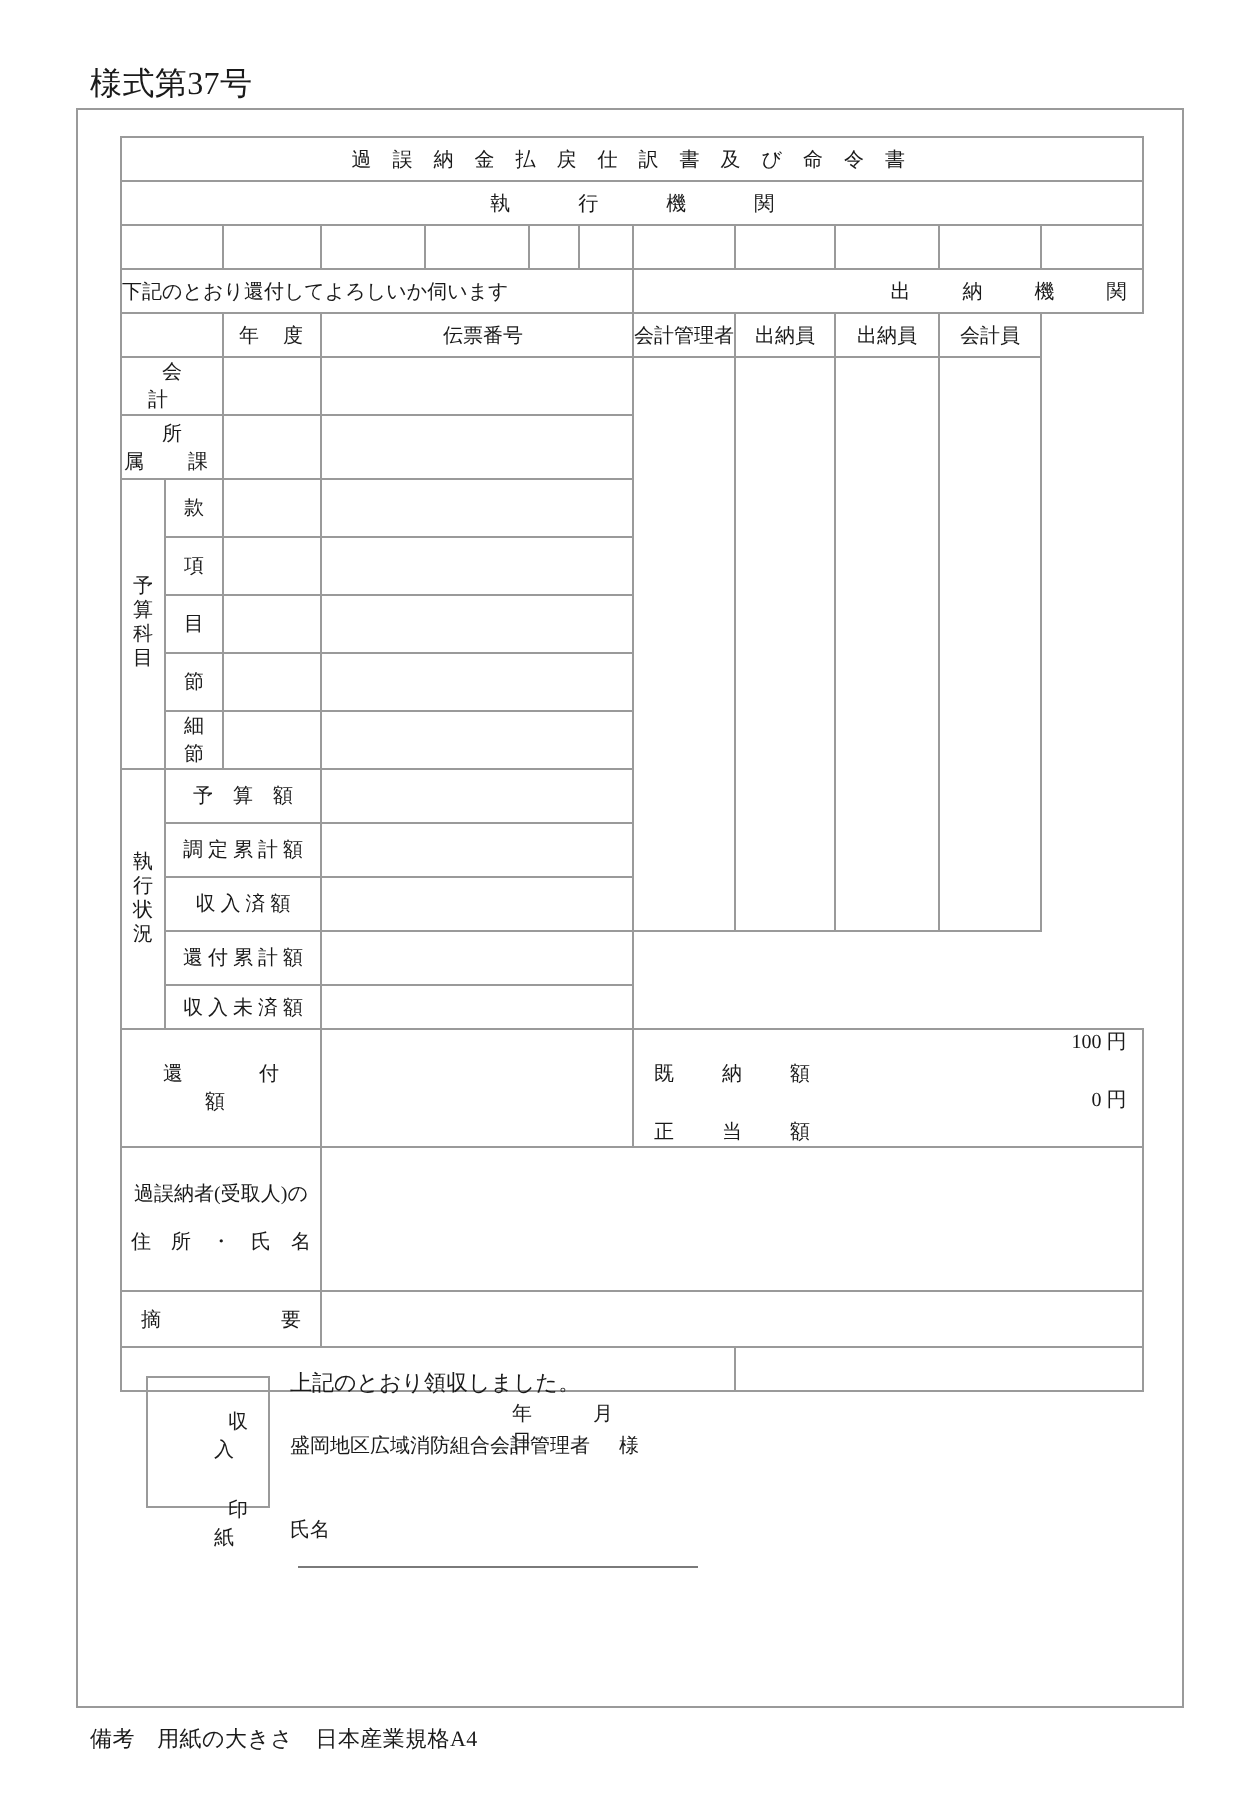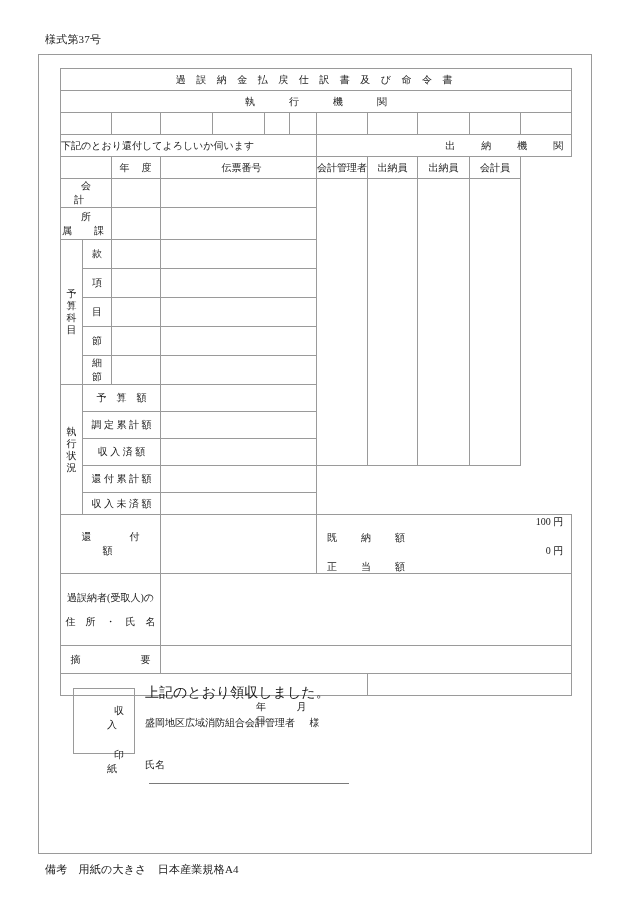--- a/index.html
+++ b/index.html
@@ -9,21 +9,21 @@
     font-family:"Liberation Serif","DejaVu Serif",serif;
     color:#1a1a1a;
     position:relative;
     overflow:hidden;
   }
   .page{position:absolute;left:0;top:0;width:630px;height:903px;}
 
   
   .form-no{
     position:absolute;left:45px;top:32px;
-    font-size:11px;letter-spacing:0.2px;font-family:Liberation Serif, serif;
+    font-size:16px;letter-spacing:0.2px;font-family:Liberation Serif, serif;
   }
   
   .page-frame{
     position:absolute;left:38px;top:54px;
     width:554px;height:800px;
     border:1px solid #9a9a9a;
     box-sizing:border-box;
   }
   
   .footer-note{
@@ -89,21 +89,21 @@
   .revenue-stamp{
     position:absolute;left:12px;top:14px;
     width:62px;height:66px;
     border:1px solid #9a9a9a;
     font-size:10px;text-align:center;
     box-sizing:border-box;
     padding-left:28px;
   }
   .revenue-stamp .l1{margin-top:15px;letter-spacing:12px;text-indent:12px;}
   .revenue-stamp .l2{margin-top:16px;letter-spacing:12px;text-indent:12px;}
-  .rtext{position:absolute;left:84px;top:10px;font-size:14px;}
+  .rtext{position:absolute;left:84px;top:10px;font-size:11px;}
   .rdate{position:absolute;left:195px;top:26px;font-size:10px;letter-spacing:1px;}
   .rdate span{margin-right:26px;}
   .rto{position:absolute;left:84px;top:42px;font-size:10px;}
   .rto .sama{margin-left:12px;}
   .rname{position:absolute;left:84px;top:84px;font-size:10px;}
   .rname .ul{
     display:inline-block;width:200px;
     border-bottom:1px solid #7a7a7a;height:11px;
     margin-left:4px;vertical-align:bottom;
   }

